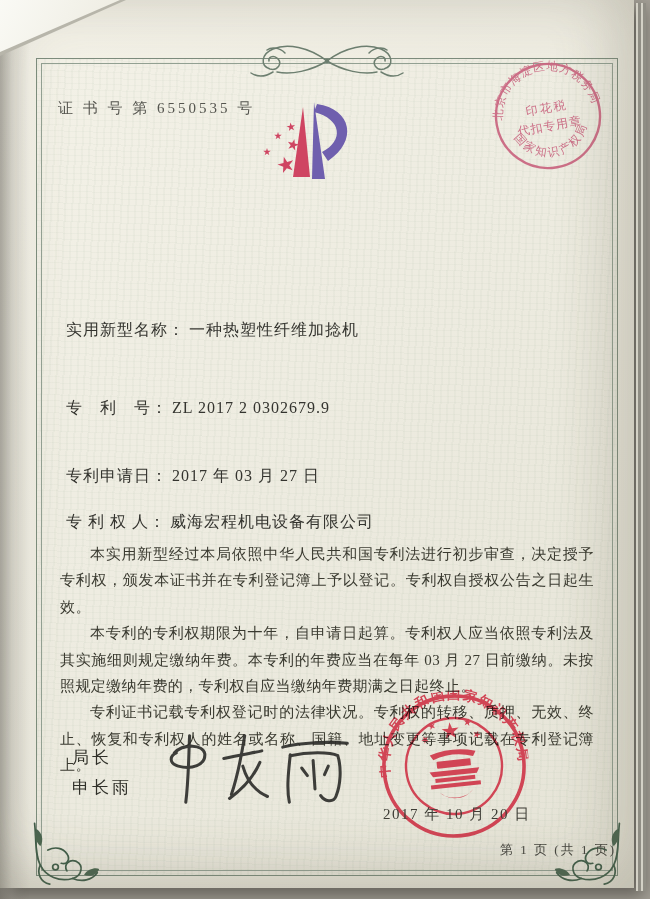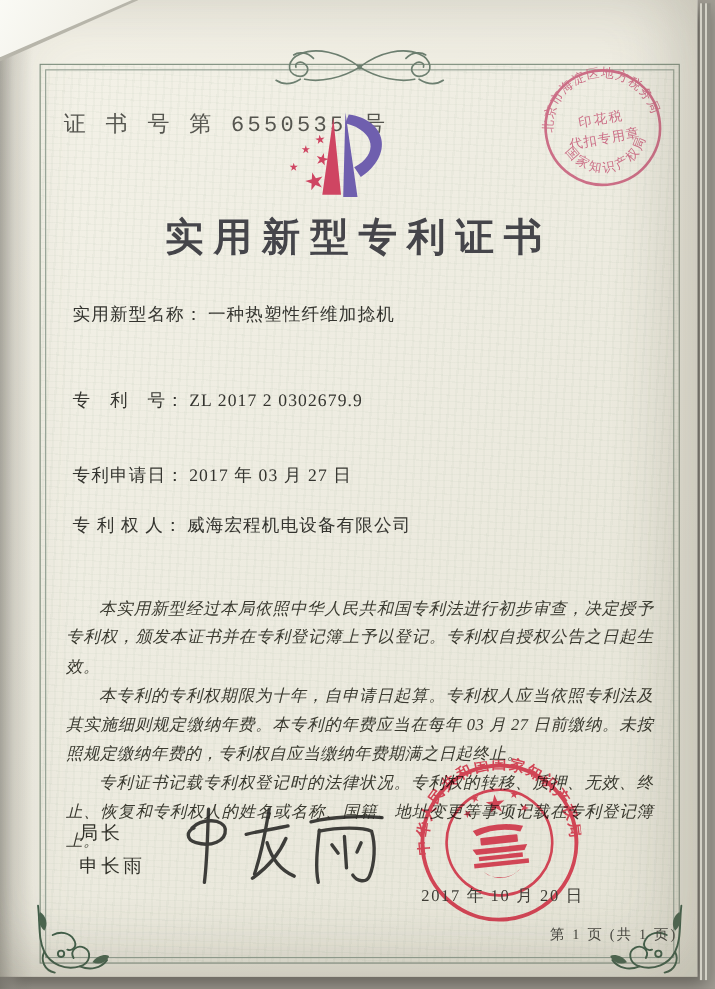--- a/index.html
+++ b/index.html
@@ -25,28 +25,28 @@
         background:
           repeating-linear-gradient(93deg,rgba(125,155,125,.05) 0 2px,rgba(0,0,0,0) 2px 7px),
           repeating-linear-gradient(2deg,rgba(125,155,125,.05) 0 1px,rgba(0,0,0,0) 1px 6px);}
   .frame::before{content:'';position:absolute;inset:4px;border:1px solid #93a193;pointer-events:none;}
   .flourish{position:absolute;left:50%;top:-20px;transform:translateX(-50%);z-index:3;}
   .corner{position:absolute;z-index:3;}
   .corner.bl{left:-10px;bottom:-13px;}
   .corner.br{right:-10px;bottom:-13px;transform:scale(-1,1);}
   
   .content{position:absolute;inset:0;z-index:4;color:#3c3c38;}
-  .cert-no{position:absolute;left:58px;top:99px;font-size:20px;letter-spacing:3px;color:#55554f;font-family:Liberation Mono, monospace;}
+  .cert-no{position:absolute;left:58px;top:99px;font-size:15px;letter-spacing:3px;color:#55554f;}
   .logo{position:absolute;left:256px;top:99px;}
   .title{position:absolute;left:36px;top:192px;width:580px;text-align:center;
          font-size:35px;font-weight:600;letter-spacing:9px;color:#45454a;}
-  .field{position:absolute;left:66px;font-size:16px;letter-spacing:1px;color:#34342f;white-space:nowrap;}
+  .field{position:absolute;left:66px;font-size:16px;letter-spacing:1px;color:#34342f;white-space:nowrap;margin-top:44px;}
   .field .lbl{margin-right:4px;}
   .paras{position:absolute;left:60px;top:541px;width:534px;text-align:justify;
-         font-size:15px;line-height:26.4px;color:#3a3a30;font-style:italic;letter-spacing:.4px;}
+         font-size:15px;line-height:26.4px;color:#3a3a30;letter-spacing:.4px;}
   .paras p{margin:0;text-indent:2em;}
   .director-title{position:absolute;left:72px;top:746px;font-size:17px;letter-spacing:3px;color:#303029;text-align:center;}
   .director-name{position:absolute;left:72px;top:776px;font-size:17px;letter-spacing:3px;color:#303029;}
   .signature{position:absolute;left:163px;top:728px;}
   .tax-seal{position:absolute;left:492px;top:60px;mix-blend-mode:multiply;opacity:.92;transform:rotate(-10deg);}
   .office-seal{position:absolute;left:379px;top:691px;mix-blend-mode:multiply;opacity:.94;transform:rotate(-6deg);}
   .seal-date{position:absolute;left:383px;top:805px;font-size:15px;letter-spacing:1.5px;color:#3e3d36;z-index:4;}
   .footer{position:absolute;left:36px;top:841px;width:580px;text-align:right;
           font-size:13px;letter-spacing:2px;color:#45453f;}
   svg text{font-family:"Liberation Serif","DejaVu Serif",serif;}
@@ -119,21 +119,20 @@
           <use href="#st" transform="translate(11,53) scale(4)"></use>
           <use href="#st" transform="translate(30,66) scale(8.5) rotate(-15)"></use>
           <polygon points="47,8 37,78 54,78"></polygon>
         </g>
         <g fill="#6f5fae">
           <polygon points="58,3 56,80 69,80"></polygon>
           <path d="M61,5 C96,10 102,42 72,62 L66,53 C88,42 86,20 58,13 Z"></path>
         </g>
       </svg>
 
-      <div class="title">实用新型专利证书</div>
 
       <div class="field" style="top:276px">
         <span class="lbl">实用新型名称：</span><span>一种热塑性纤维加捻机</span>
       </div>
       <div class="field" style="top:354px">
         <span class="lbl">专　利　号：</span><span>ZL 2017 2 0302679.9</span>
       </div>
       <div class="field" style="top:422px">
         <span class="lbl">专利申请日：</span><span>2017 年 03 月 27 日</span>
       </div>

